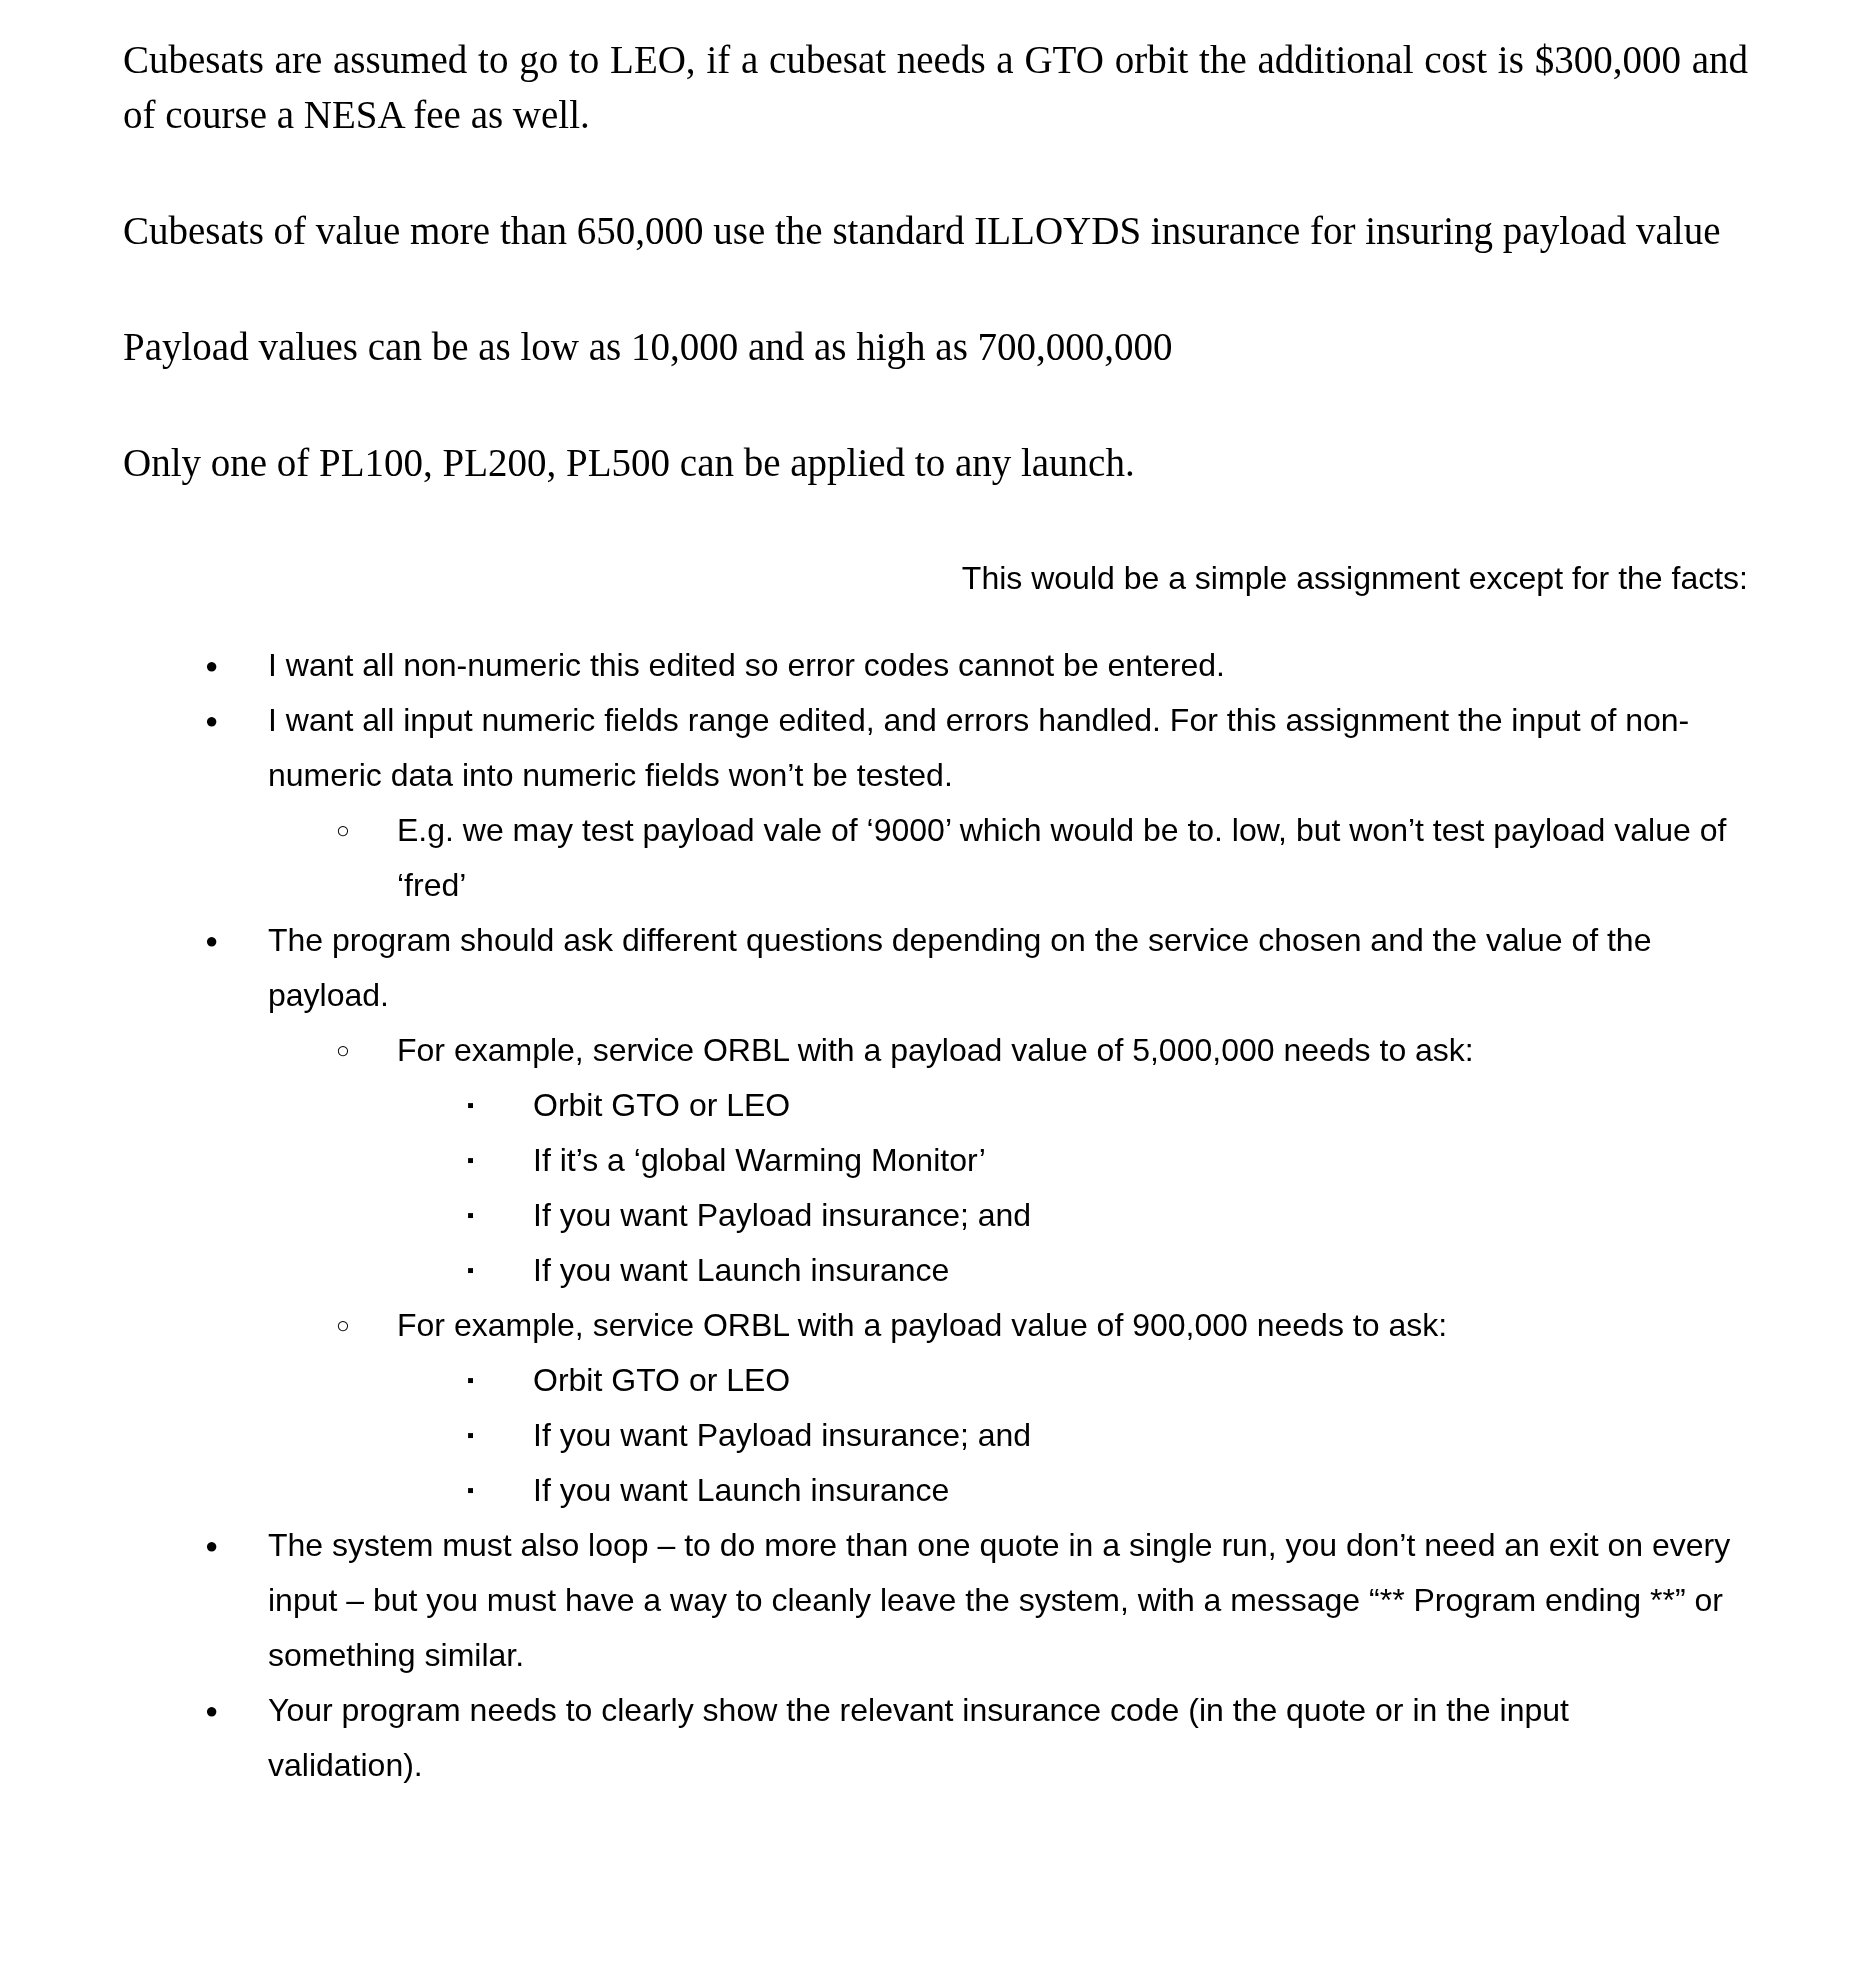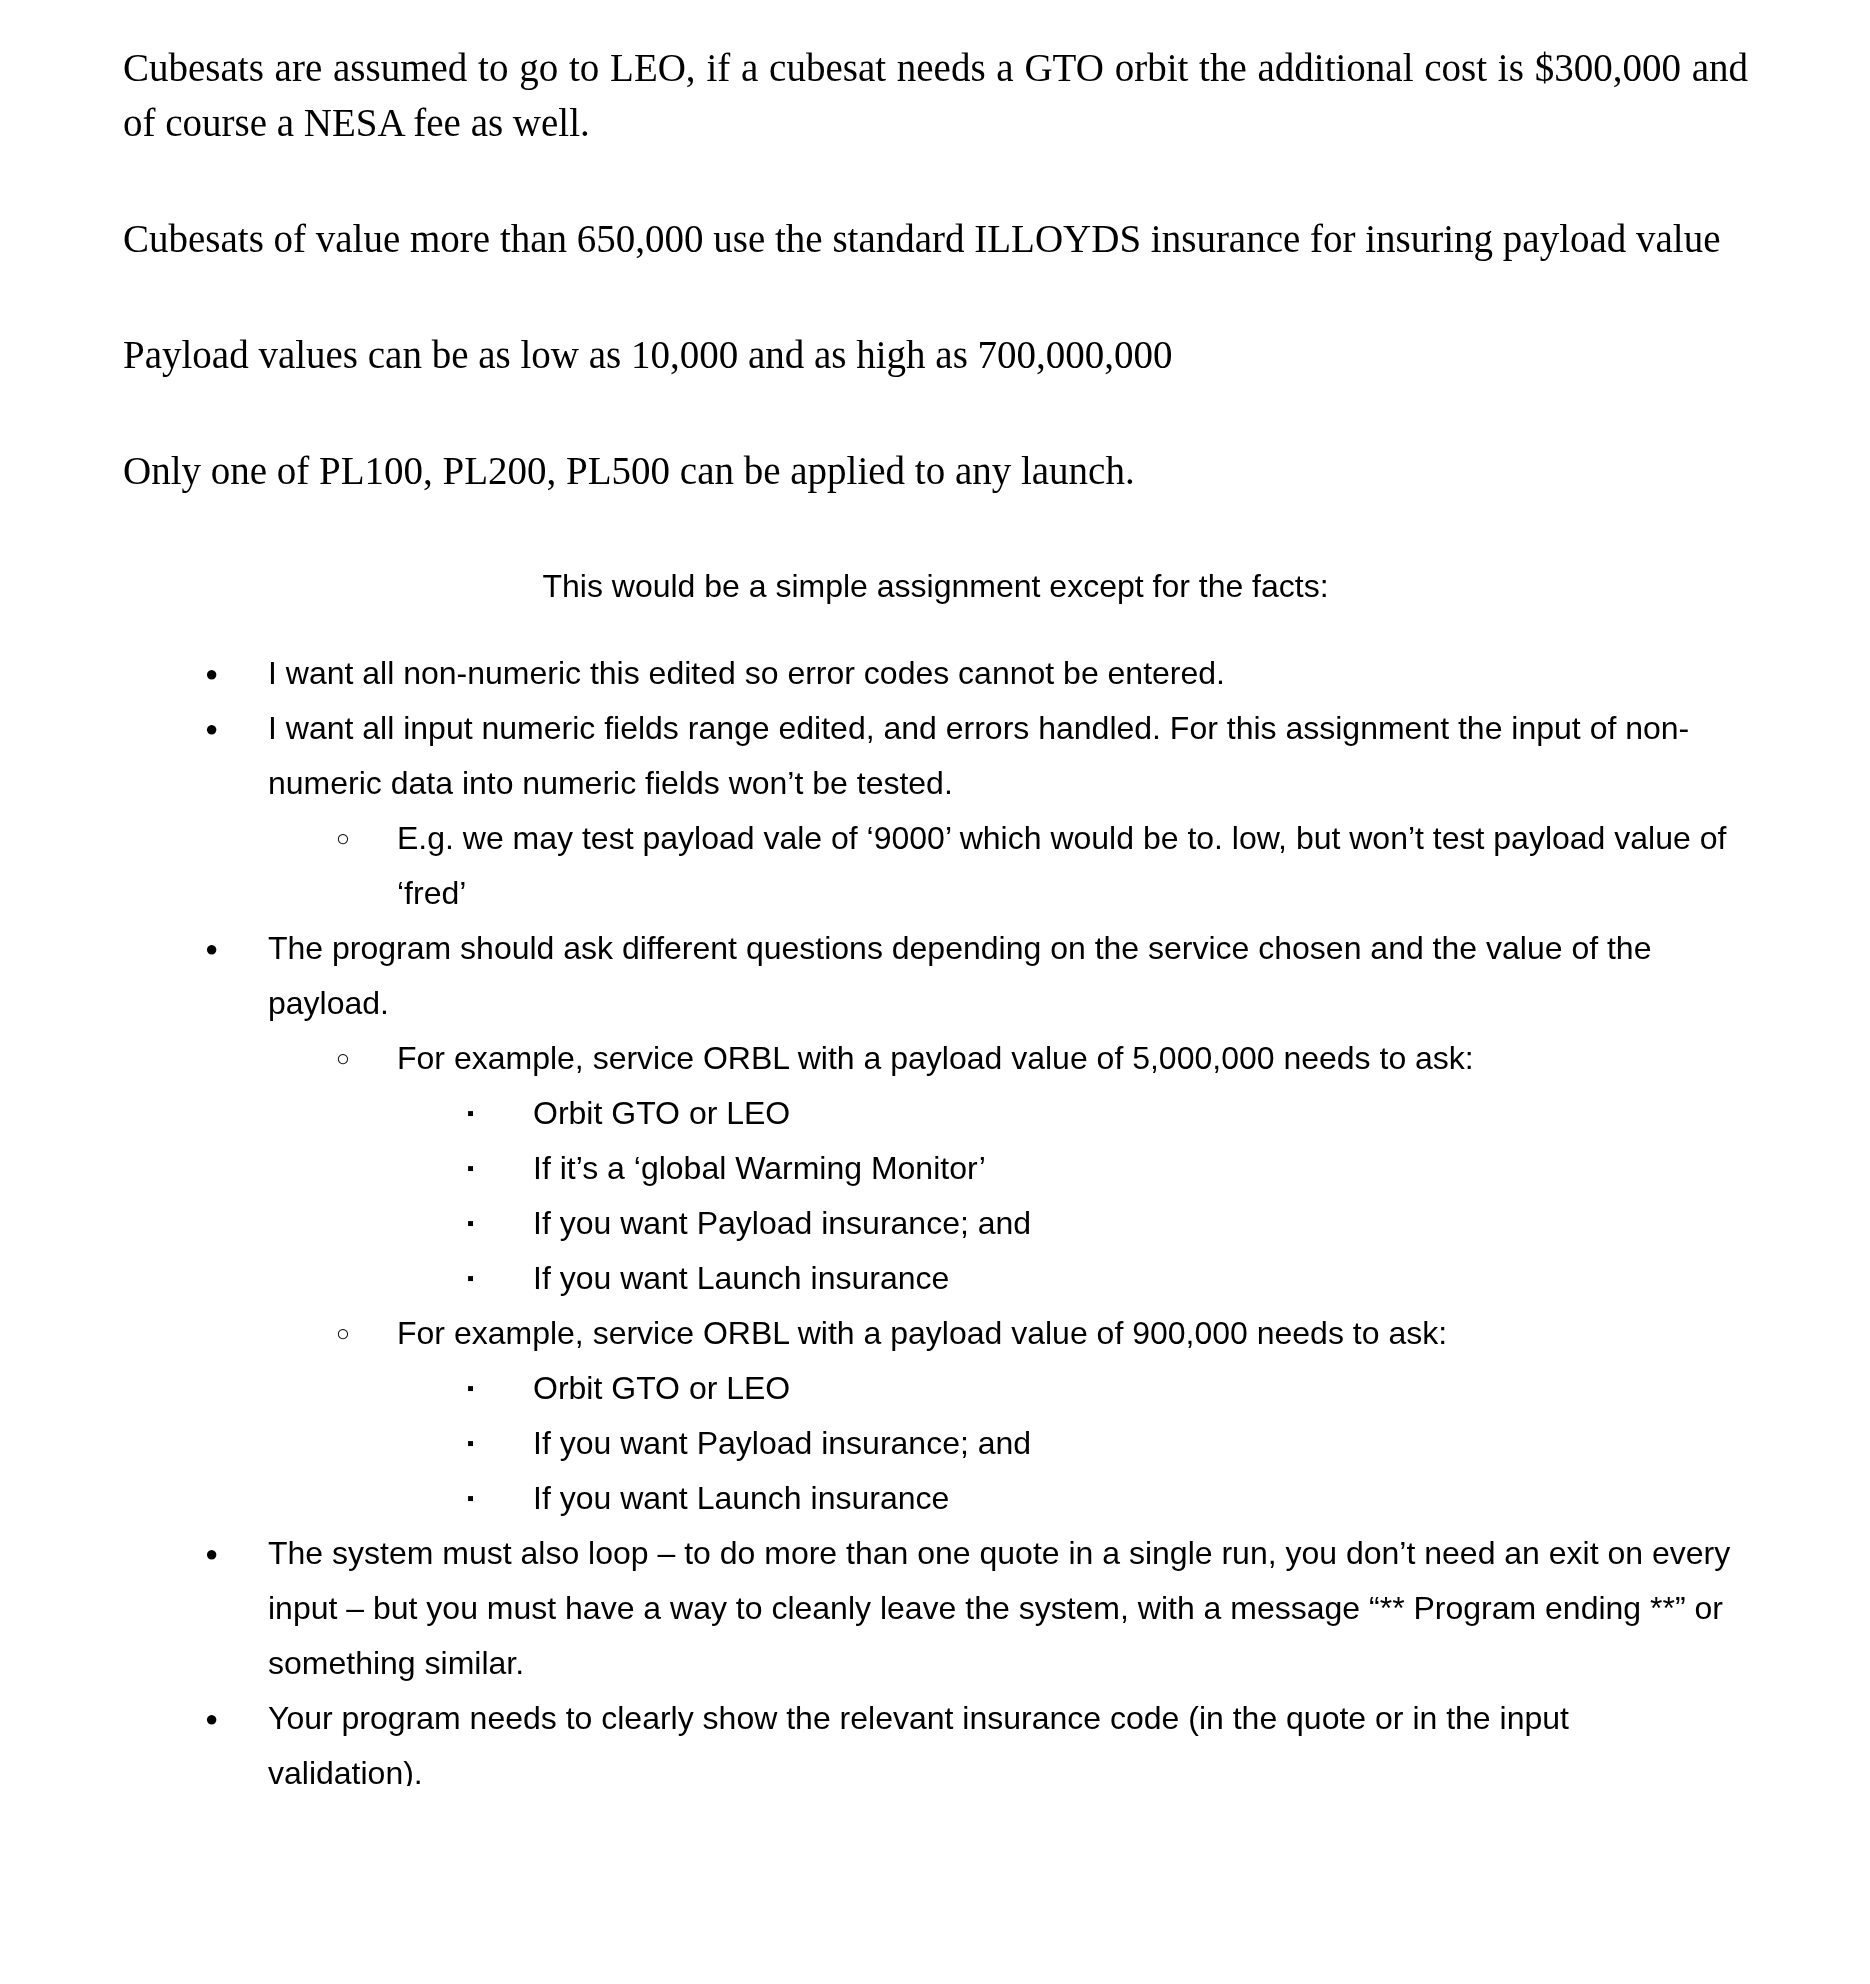--- a/index.html
+++ b/index.html
@@ -3,35 +3,35 @@
 <meta charset="utf-8">
 <style>
   html, body { margin: 0; padding: 0; background: #ffffff; }
   .page {
     position: relative;
     width: 1871px;
     height: 1786px;
     background: #ffffff;
     color: #000000;
     box-sizing: border-box;
-    padding: 40px 123px 0 123px;
+    padding: 32px 123px 0 123px;
     overflow: hidden;
   }
   .serif {
     font-family: "Liberation Serif", serif;
     font-size: 39px;
     line-height: 55px;
     text-align: justify;
     margin: 0 0 61px 0;
   }
   .sans-intro {
     font-family: "Liberation Sans", sans-serif;
     font-size: 32px;
     line-height: 55px;
-    text-align: center;
+    text-align: right;
     margin: 0 0 32px 0;
   }
   .bullet {
     display: flex;
     align-items: flex-start;
   }
   .marker {
     flex: 0 0 auto;
     font-family: "Liberation Sans", sans-serif;
     line-height: 55px;

